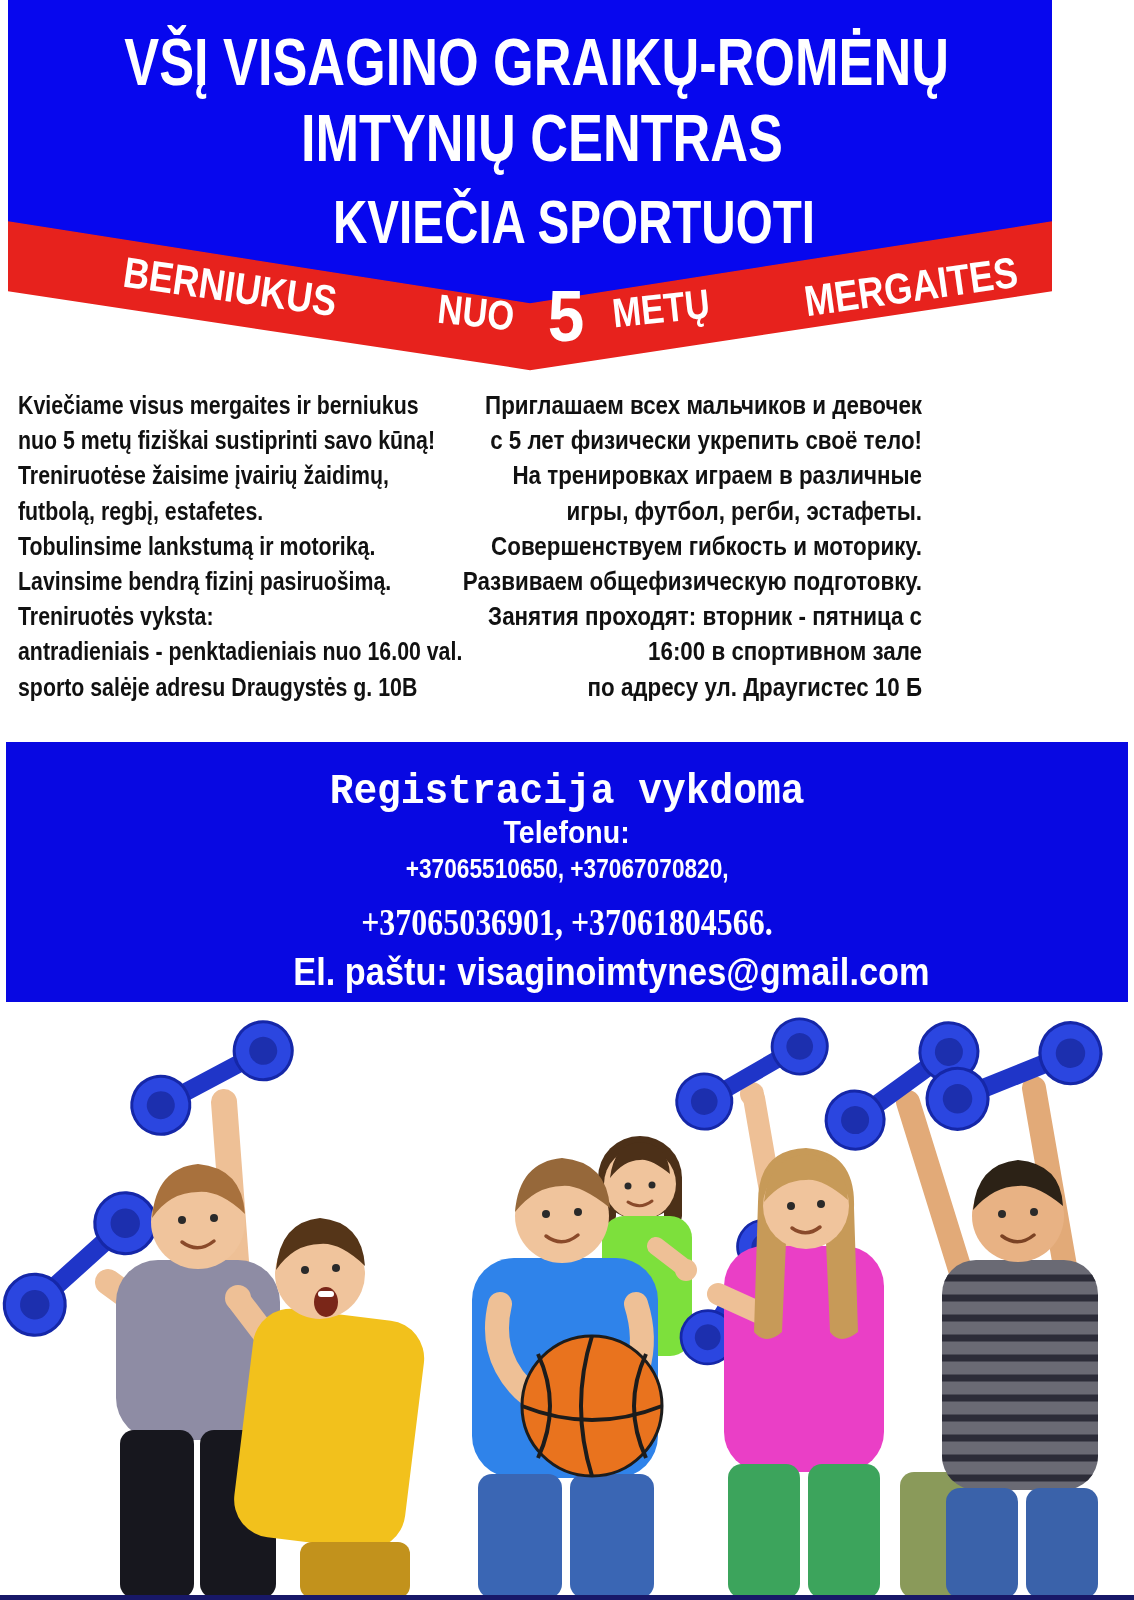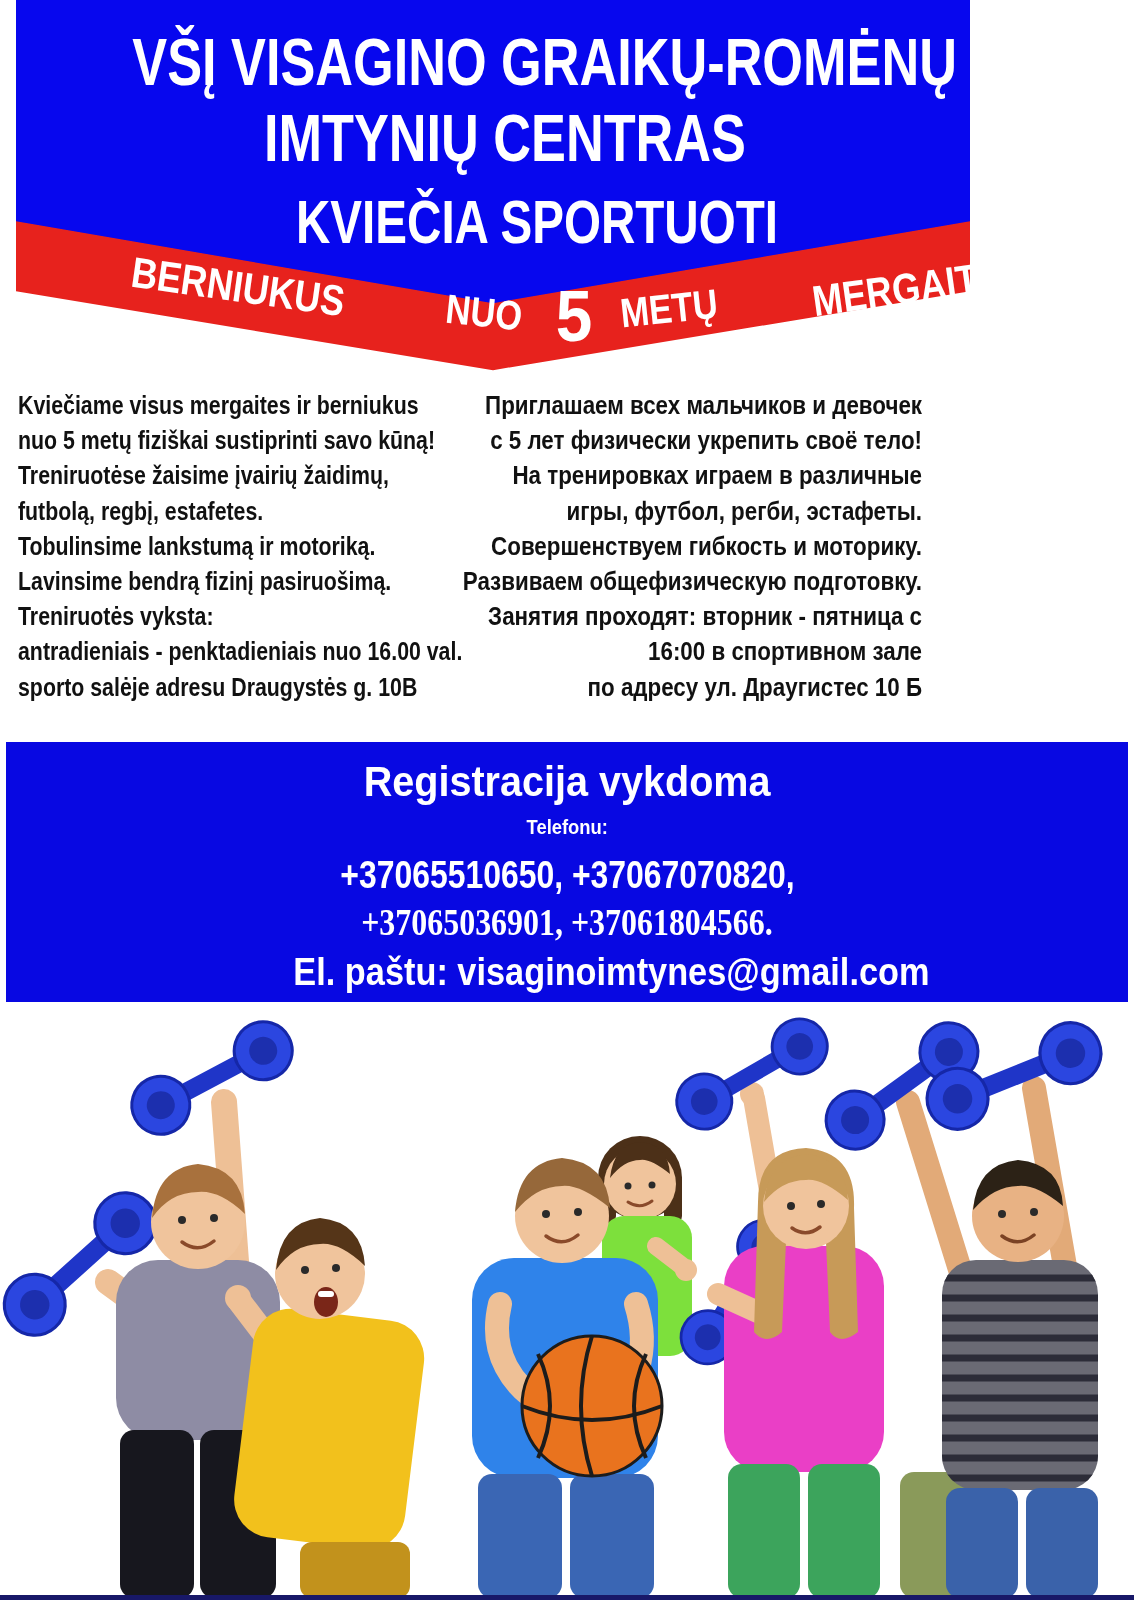--- a/index.html
+++ b/index.html
@@ -2,21 +2,21 @@
 <html><head>
 <meta charset="utf-8">
 <style>
   html,body{margin:0;padding:0;}
   body{
     width:1134px;height:1600px;position:relative;overflow:hidden;
     background:#ffffff;
     font-family:"Liberation Sans","DejaVu Sans",sans-serif;
   }
   
-  .top-banner{position:absolute;left:16px;top:0;width:954px;height:372px;}
+  .top-banner{position:absolute;left:8px;top:0;width:1044px;height:372px;}
   .blue-wedge{
     position:absolute;inset:0;background:#0707ee;
     clip-path:polygon(0 0,100% 0,100% 59.7%,50% 81.7%,0 59.7%);
   }
   .red-wedge{
     position:absolute;inset:0;background:#e7221d;
     clip-path:polygon(0 59.5%,50% 81.5%,100% 59.5%,100% 78.3%,50% 99.5%,0 78.3%);
   }
   .head-line{position:absolute;left:0;width:100%;text-align:center;color:#ffffff;
     font-weight:bold;line-height:1;white-space:nowrap;}
@@ -29,23 +29,23 @@
   }
   .band-inner{display:inline-block;transform-origin:center;}
   
   .intro{position:absolute;left:0;top:378px;width:942px;height:360px;color:#111111;}
   .col{position:absolute;top:10px;font-weight:bold;font-size:26px;line-height:35.2px;white-space:nowrap;}
   .col-lt{left:18px;transform:scaleX(.82);transform-origin:left top;text-align:left;}
   .col-ru{right:20px;transform:scaleX(.86);transform-origin:right top;text-align:right;}
   
   .reg-box{position:absolute;left:6px;top:742px;width:1122px;height:260px;background:#0808e2;color:#ffffff;}
   .reg-line{position:absolute;left:0;width:100%;text-align:center;font-weight:bold;line-height:1;white-space:nowrap;}
-  .reg-title{top:18px;font-size:43px;}
-  .reg-tel{top:75px;font-size:20px;}
-  .reg-ph1{top:114px;font-size:38px;}
+  .reg-title{top:28px;font-size:43px;font-family:Liberation Mono, monospace;}
+  .reg-tel{top:75px;font-size:31px;}
+  .reg-ph1{top:114px;font-size:27px;}
   .reg-ph2{top:161px;font-size:38px;font-family:Liberation Serif, serif;}
   .reg-email{top:210px;font-size:39px;padding-left:44px;}
   .cx92{display:inline-block;transform:scaleX(.92);transform-origin:center;white-space:nowrap;}
   .cx84{display:inline-block;transform:scaleX(.84);transform-origin:center;white-space:nowrap;}
   .cx88{display:inline-block;transform:scaleX(.88);transform-origin:center;white-space:nowrap;}
   
   .photo-area{position:absolute;left:0;top:1002px;width:1134px;height:593px;background:#ffffff;}
   .footer-strip{position:absolute;left:0;top:1595px;width:1134px;height:5px;background:#181868;}
 </style>
 </head>

